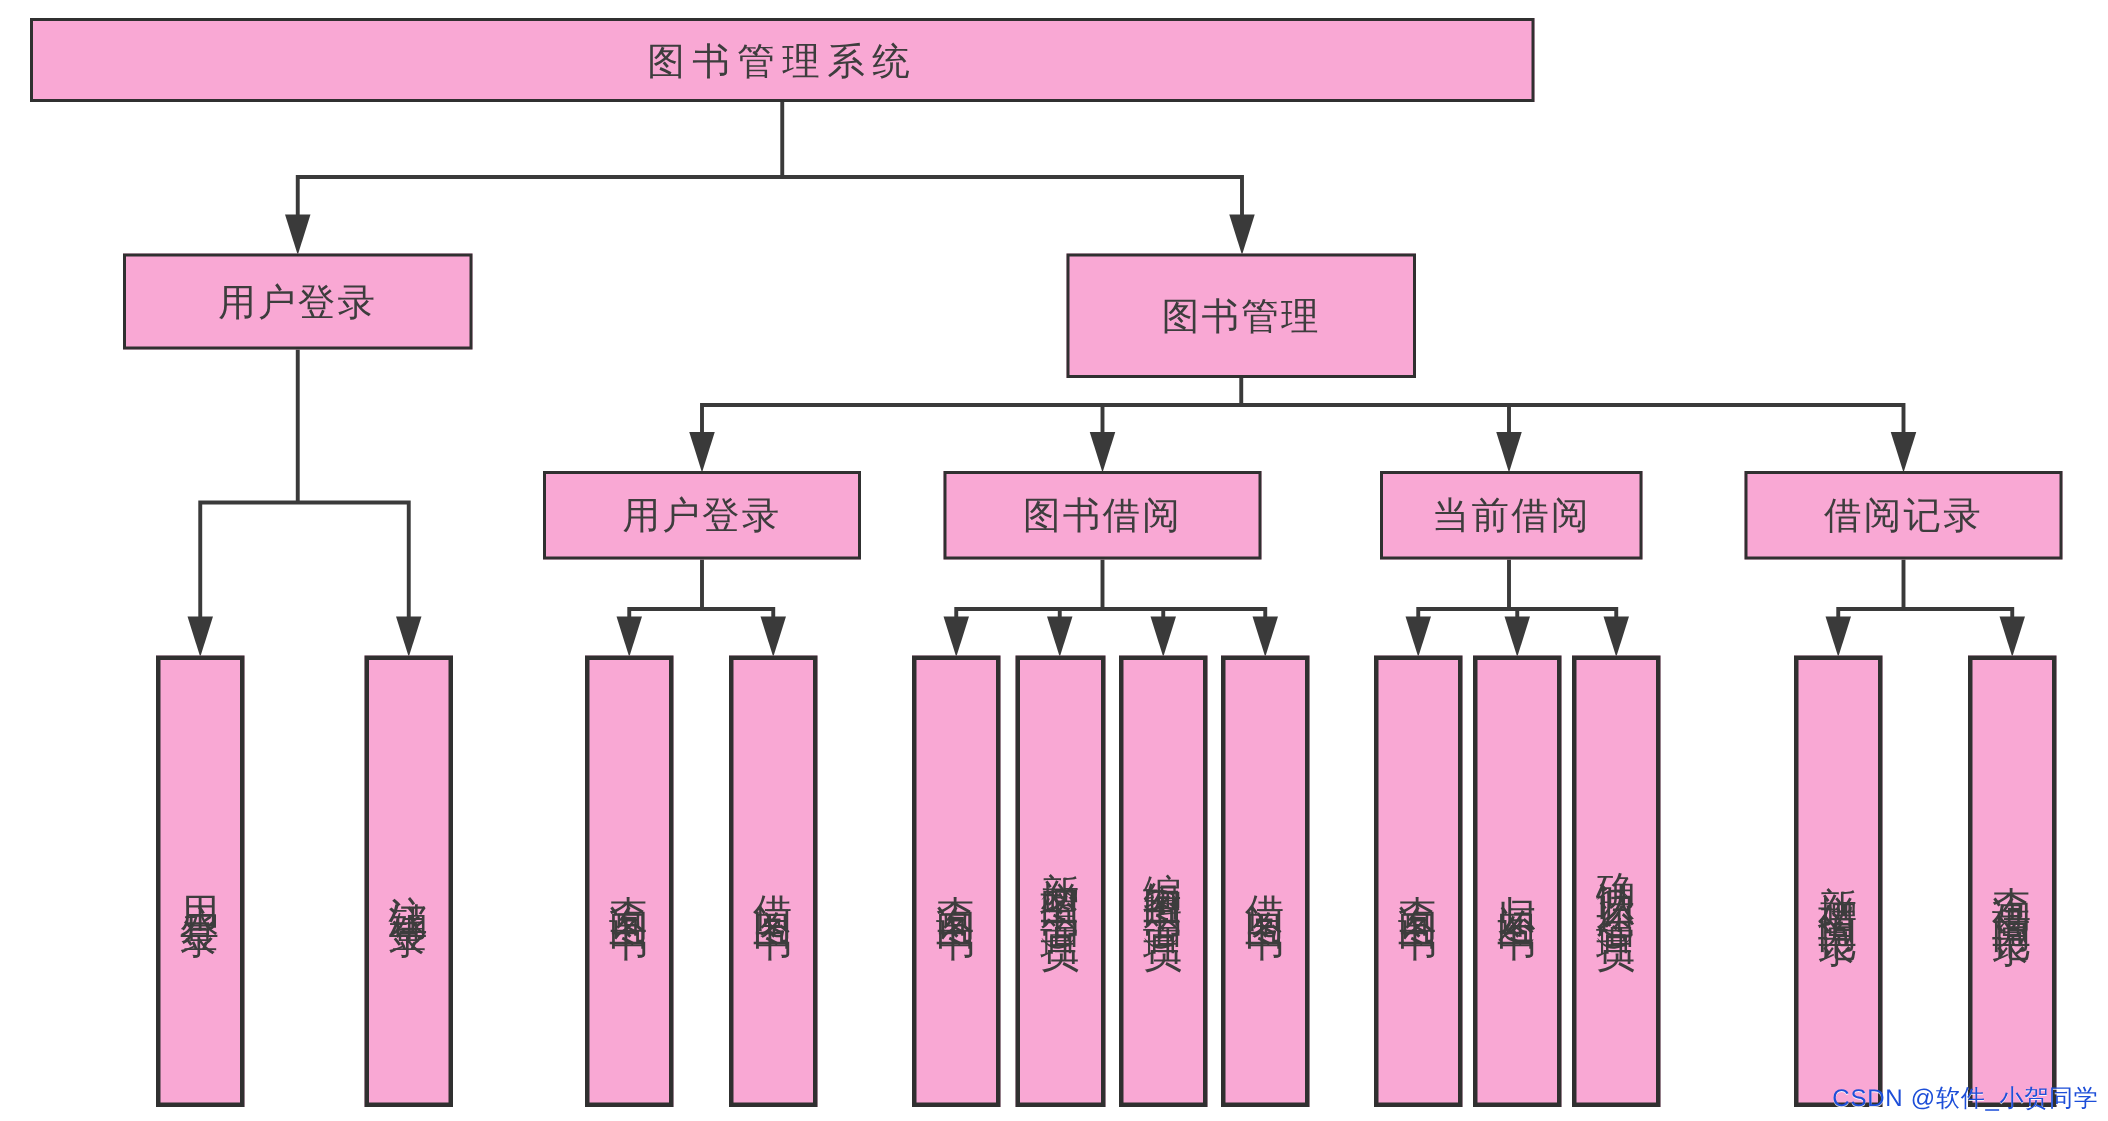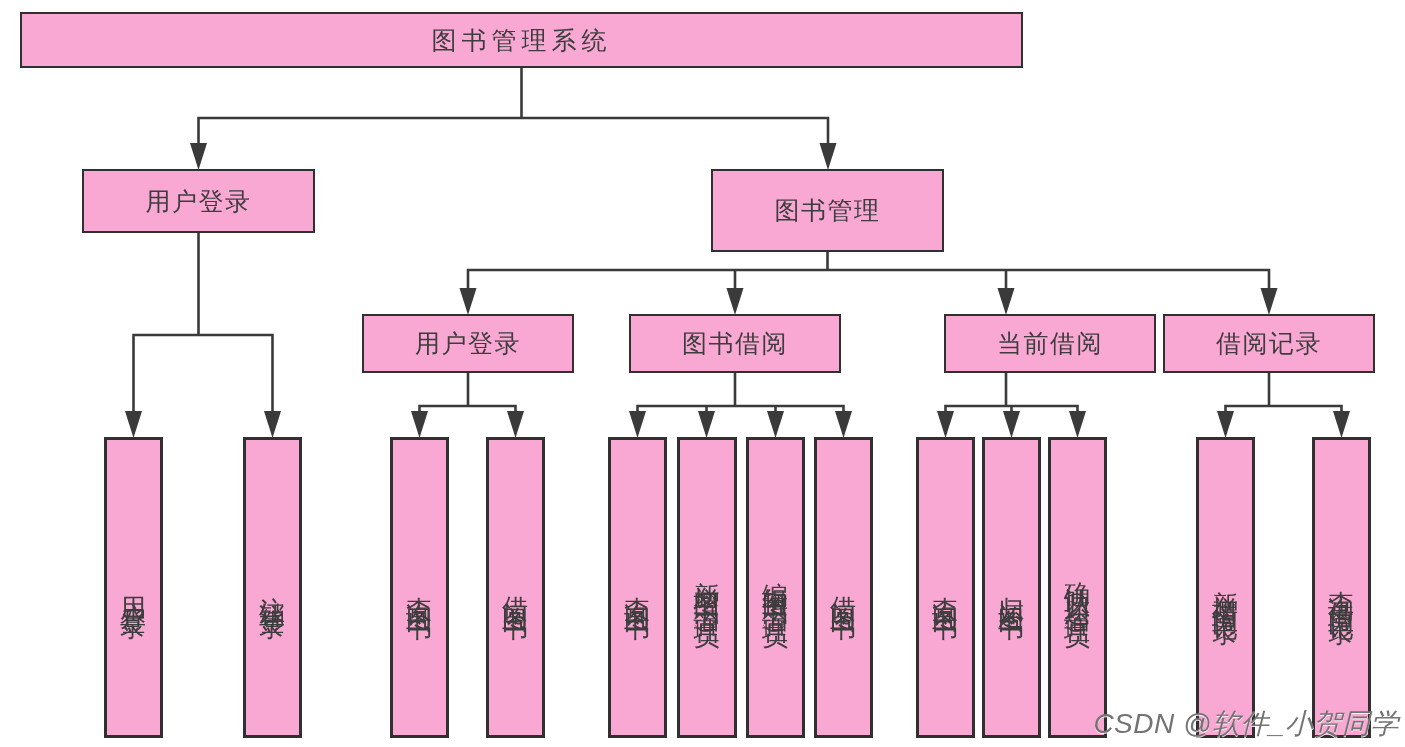--- a/index.html
+++ b/index.html
@@ -29,27 +29,26 @@
     writing-mode:vertical-rl;
     text-orientation:mixed;
     font-size:26px;
     line-height:1;
     letter-spacing:6px;
     white-space:nowrap;
   }
   .watermark{
     position:absolute;
     right:6px;bottom:4px;
-    font-size:28px;
+    font-size:16px;
     letter-spacing:0.5px;
-    color:#737373;
+    color:#1d4ed8;
     text-shadow:0 1px 0 rgba(255,255,255,0.85);
     z-index:5;
     pointer-events:none;
-    font-style:italic;
   }
 </style>
 </head>
 <body>
 
 <div class="canvas">
 
   <svg width="1405" height="747" viewBox="0 0 1405 747">
     <g stroke="#3a3a3a" stroke-width="2.6" fill="none">
       <path d="M521.5 68 V118 M197.2 118 H829.3 M198.5 118 V146 M828 118 V146"></path>
@@ -83,21 +82,21 @@
     </g>
   </svg>
 
   <div class="node root" style="left:20px;top:12px;width:1003px;height:56px;">图书管理系统</div>
 
   <div class="node l2" style="left:82px;top:169px;width:233px;height:64px;">用户登录</div>
   <div class="node l2" style="left:711px;top:169px;width:233px;height:83px;">图书管理</div>
 
   <div class="node l3" style="left:362px;top:314px;width:212px;height:59px;">用户登录</div>
   <div class="node l3" style="left:629px;top:314px;width:212px;height:59px;text-align:center;">图书借阅</div>
-  <div class="node l3" style="left:944px;top:314px;width:212px;height:59px;">当前借阅</div>
+  <div class="node l3" style="left:920px;top:314px;width:175px;height:59px;">当前借阅</div>
   <div class="node l3" style="left:1163px;top:314px;width:212px;height:59px;">借阅记录</div>
 
   <div class="node leaf" style="left:104px;top:437px;width:59px;height:301px;">
     <span class="vtext">用户登录</span>
   </div>
   <div class="node leaf" style="left:243px;top:437px;width:59px;height:301px;">
     <span class="vtext">注销登录</span>
   </div>
 
   <div class="node leaf" style="left:390px;top:437px;width:59px;height:301px;">

